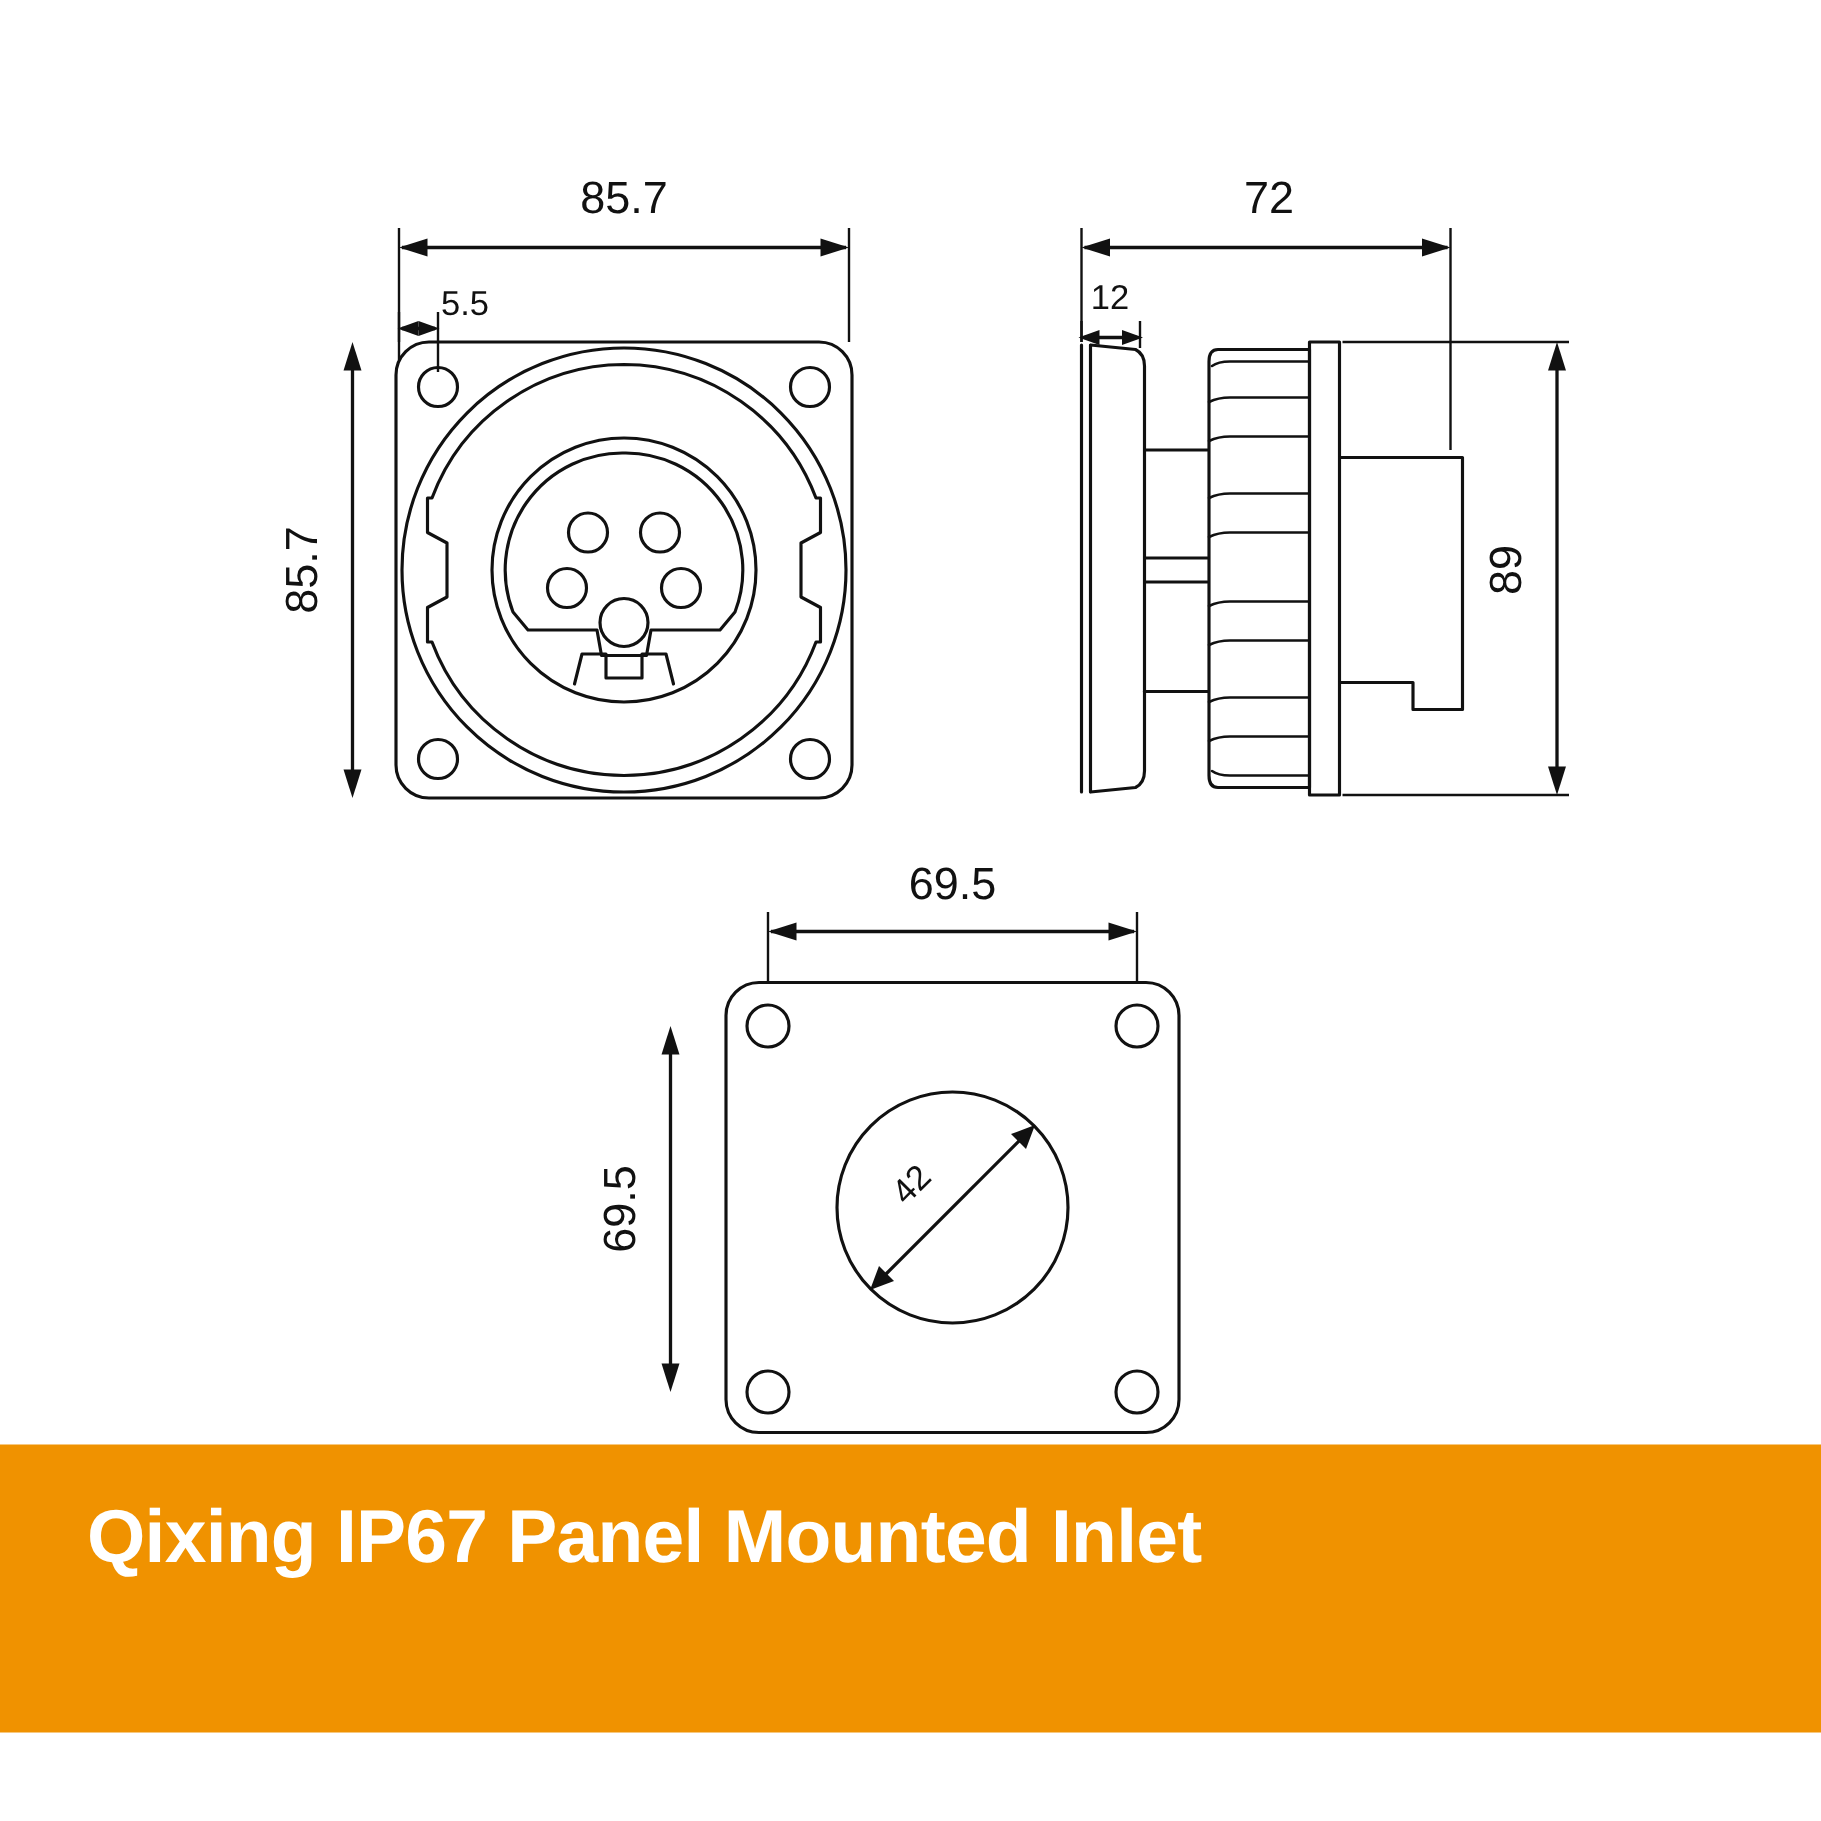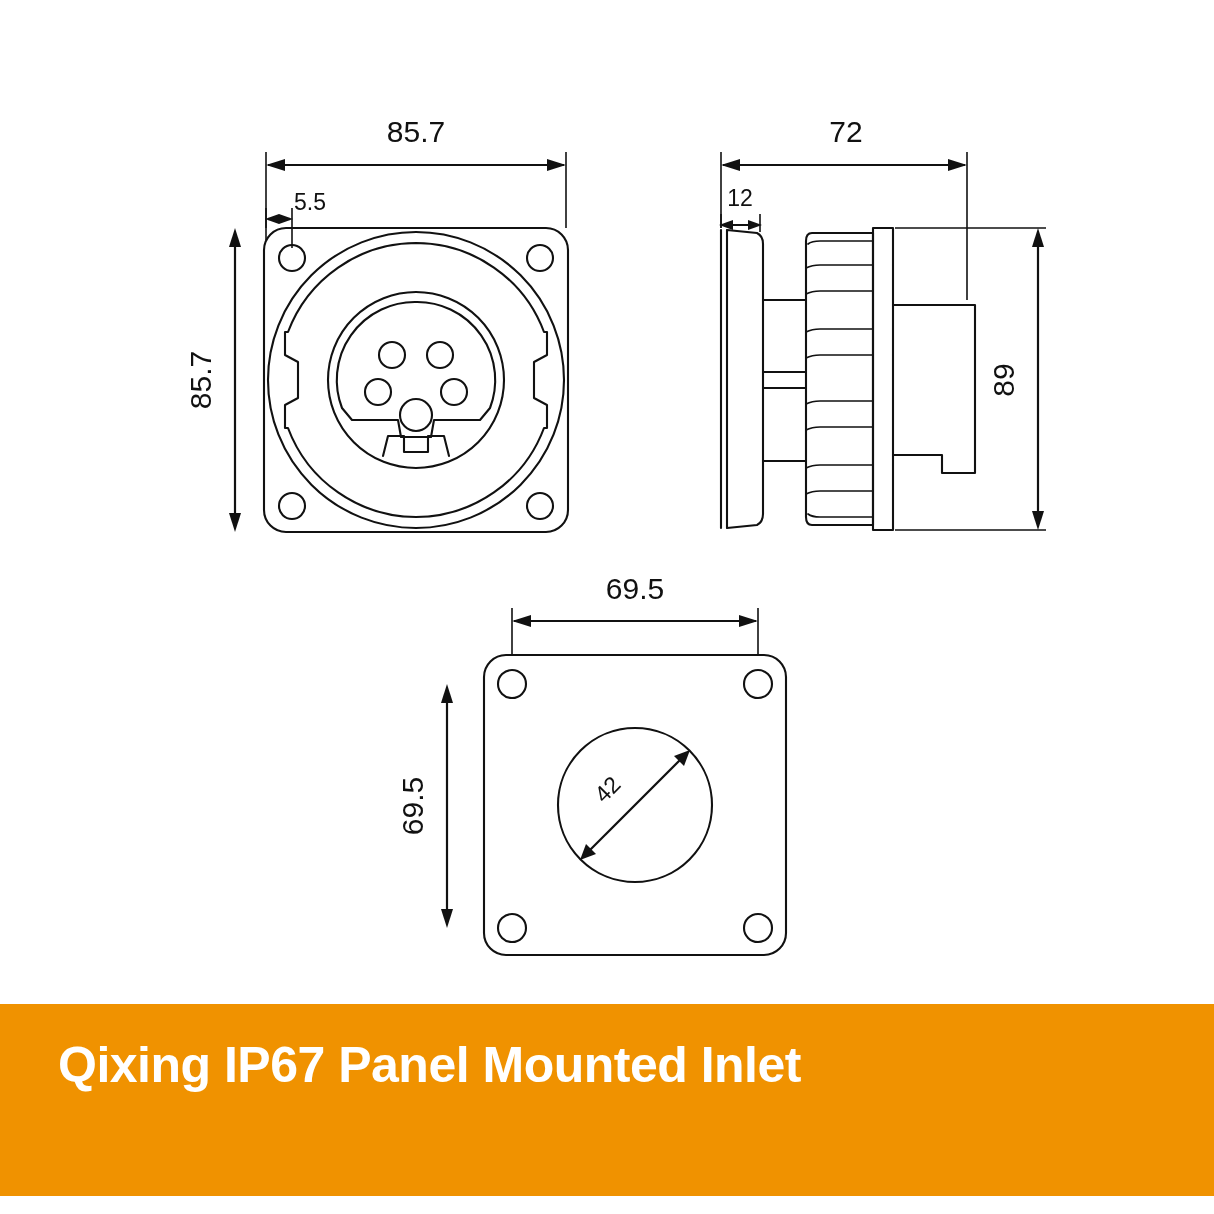--- a/index.html
+++ b/index.html
@@ -71,21 +71,21 @@
   }
   .dim-text-sm {
     fill: #111111;
     font-family: "Liberation Sans", sans-serif;
     font-size: 23px;
     font-weight: 400;
   }
   #banner {
     position: absolute;
     left: 0;
-    top: 1004px;
+    top: 963px;
     width: 1214px;
     height: 192px;
     background: #f09200;
     box-sizing: border-box;
     padding: 28px 0 0 58px;
   }
   .banner-line {
     color: #ffffff;
     font-family: "Liberation Sans", sans-serif;
     font-weight: bold;

